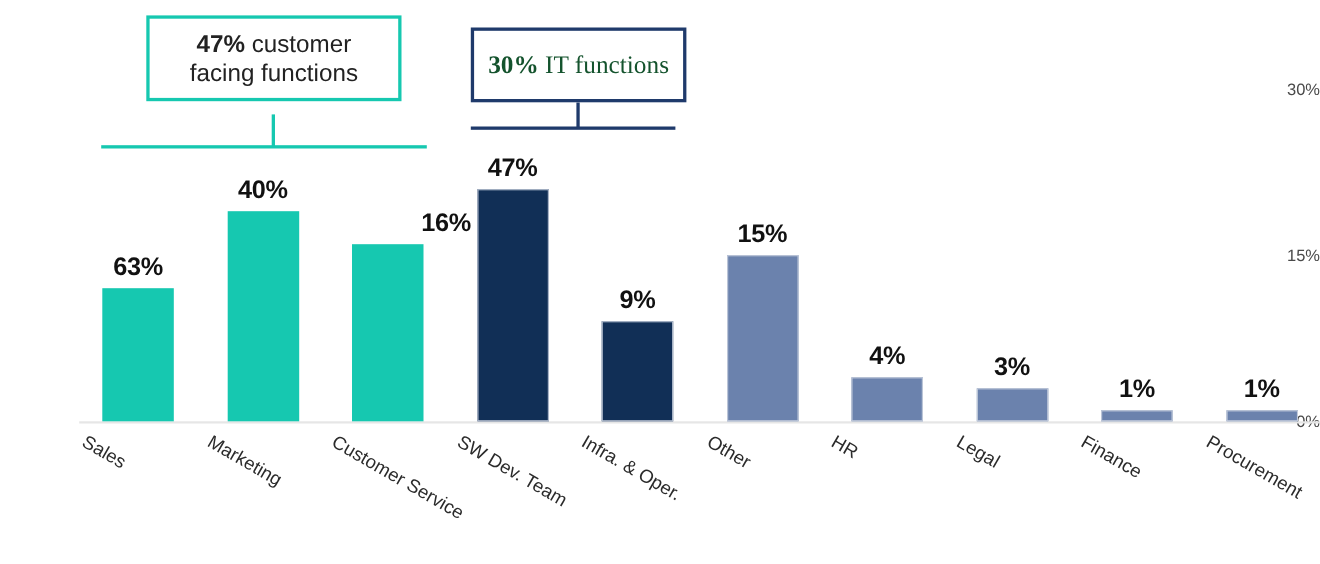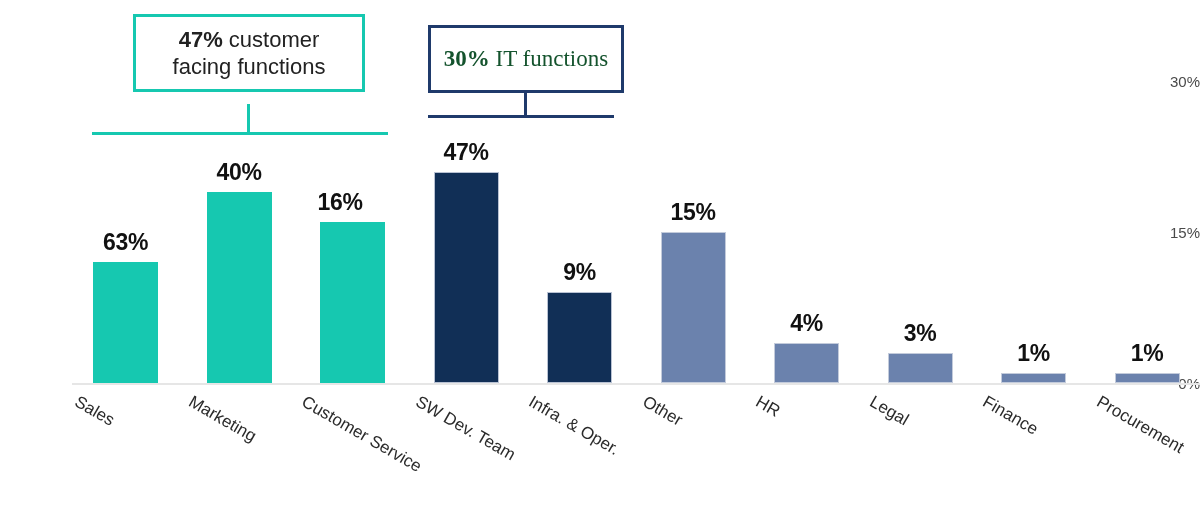--- a/index.html
+++ b/index.html
@@ -153,21 +153,21 @@
         <div class="bar navy" style="left: 547px; height: 90.6px;"></div>
         <div class="bar slate" style="left: 660.5px; height: 151px;"></div>
         <div class="bar slate" style="left: 774px; height: 40.2667px;"></div>
         <div class="bar slate" style="left: 887.5px; height: 30.2px;"></div>
         <div class="bar slate" style="left: 1001px; height: 10.0667px;"></div>
         <div class="bar slate" style="left: 1114.5px; height: 10.0667px;"></div>
       </div>
     <div id="values-layer">
         <div class="bar-value" style="left: 65.5px; top: 229.2px;">63%</div>
         <div class="bar-value" style="left: 179px; top: 158.733px;">40%</div>
-        <div class="bar-value" style="left: 280px; top: 188.933px;">16%</div>
+        <div class="bar-value" style="left: 308px; top: 188.933px; text-align: right;">16%</div>
         <div class="bar-value" style="left: 406px; top: 138.6px;">47%</div>
         <div class="bar-value" style="left: 519.5px; top: 259.4px;">9%</div>
         <div class="bar-value" style="left: 633px; top: 199px;">15%</div>
         <div class="bar-value" style="left: 746.5px; top: 309.733px;">4%</div>
         <div class="bar-value" style="left: 860px; top: 319.8px;">3%</div>
         <div class="bar-value" style="left: 973.5px; top: 339.933px;">1%</div>
         <div class="bar-value" style="left: 1087px; top: 339.933px;">1%</div>
       </div>
     <div id="xlabels-layer">
         <div class="x-label" style="left: 81px;">Sales</div>

